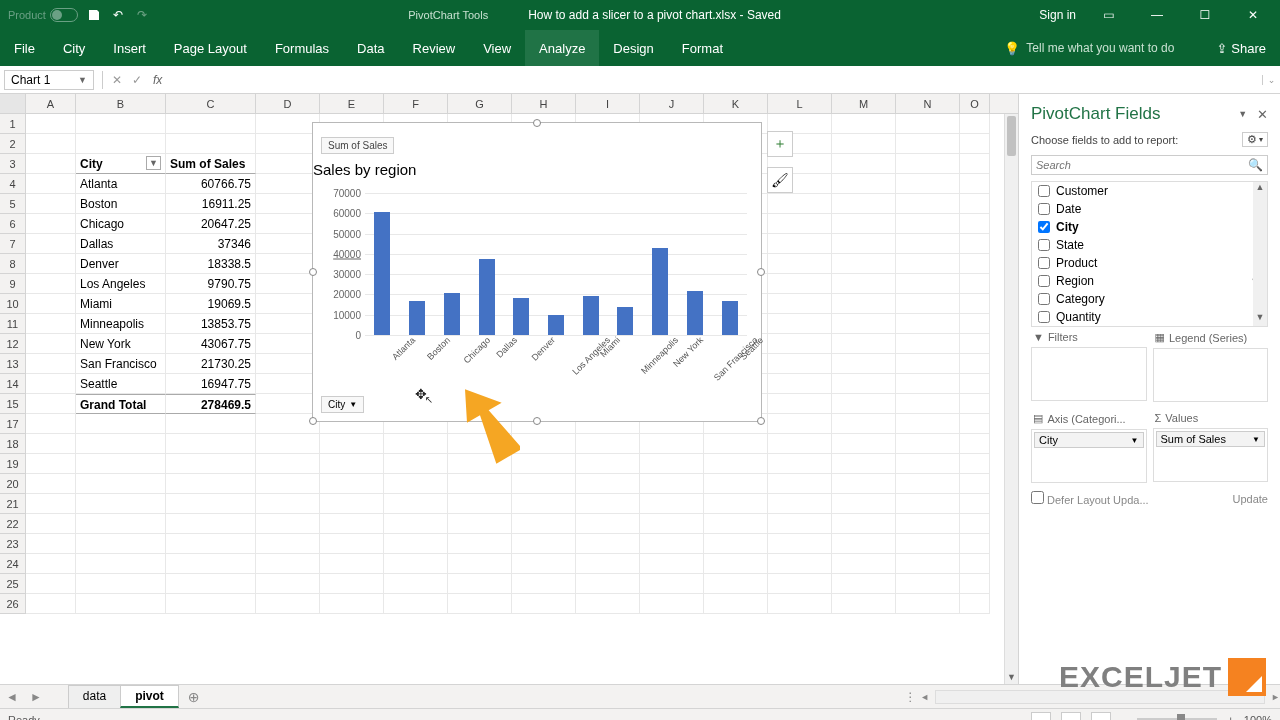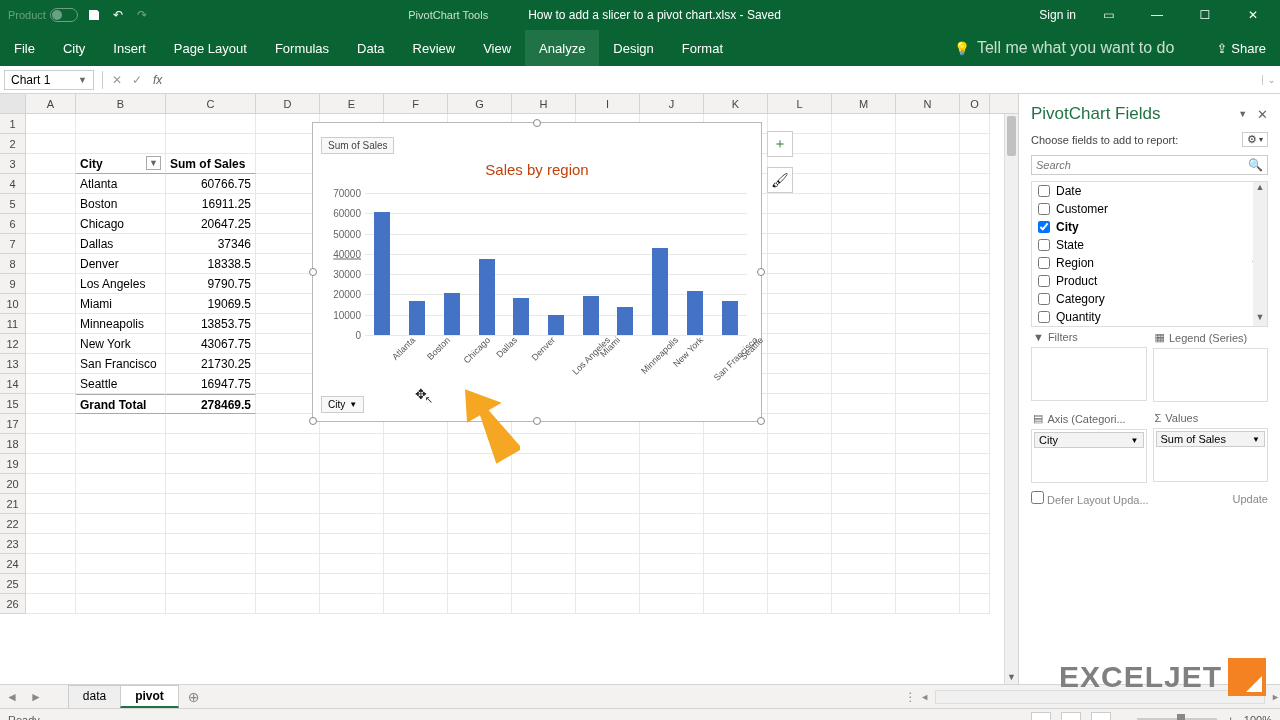--- a/index.html
+++ b/index.html
@@ -16,21 +16,21 @@
 .pivotchart-tools { color: #c7e0d0; font-size: 11px; }
 .doc-title { color: #fff; font-size: 12px; }
 .titlebar-right { display: flex; align-items: center; gap: 18px; padding-right: 12px; }
 .win-btn { width: 30px; height: 30px; display:flex; align-items:center; justify-content:center; cursor:pointer; font-size:12px;}
 
 
 .ribbon { height: 36px; background: #0a6332; display: flex; align-items: stretch; color: #fff; font-size: 13px; }
 .ribbon-tab { padding: 0 14px; display:flex; align-items:center; cursor:pointer; }
 .ribbon-tab.active { background: #207346; }
 .ribbon-right { margin-left: auto; display:flex; align-items:center; padding-right:14px; gap:6px;}
-.tellme { color:#c7e0d0; font-size:16px;}
+.tellme { color:#c7e0d0; font-size:12px;}
 .share-btn { display:flex; align-items:center; gap:4px;}
 
 
 .formula-bar { height: 28px; border-bottom: 1px solid #d4d4d4; display:flex; align-items:center; font-size:12px; background:#fff;}
 .name-box { width: 90px; border:1px solid #ccc; margin:2px 4px; padding:2px 6px; display:flex; align-items:center; justify-content:space-between;}
 .name-box-dd { color:#666; font-size:9px;}
 .fb-sep { width:1px; height:18px; background:#ccc; margin:0 4px;}
 .fb-btn { width:20px; text-align:center; color:#999; cursor:pointer;}
 .fx { font-style: italic; color:#666; margin-left:6px;}
 .formula-input { flex:1; padding:0 6px;}
@@ -55,21 +55,21 @@
 
 .vsb { position:absolute; right:0; top:20px; bottom:0; width:14px; background:#f0f0f0; border-left:1px solid #ddd;}
 .vsb-thumb { position:absolute; top:2px; left:2px; right:2px; height:40px; background:#c1c1c1; border-radius:2px;}
 .vsb-arrow { position:absolute; left:0; right:0; height:14px; text-align:center; font-size:9px; color:#666; line-height:14px;}
 
 
 .chart-obj { position:absolute; left:312px; top:28px; width:450px; height:300px; background:#fff; border:1px solid #b8b8b8; }
 .chart-handles .h { position:absolute; width:8px; height:8px; background:#fff; border:1px solid #888; border-radius:50%;}
 .chart-btn-box { position:absolute; right:-32px; width:26px; height:26px; background:#fff; border:1px solid #ccc; display:flex; align-items:center; justify-content:center; font-size:14px; cursor:pointer;}
 .chart-legend-btn { position:absolute; top:14px; left:8px; border:1px solid #ccc; background:#f8f8f8; padding:2px 6px; font-size:10px; color:#444;}
-.chart-title { text-align:center; font-size:15px; color:#c2410c; padding-top:38px;}
+.chart-title { font-size:15px; color:#000000; padding-top:38px;}
 .plot-area { position:absolute; left:52px; right:14px; top:70px; bottom:86px; }
 .y-axis { position:absolute; left:8px; top:70px; bottom:86px; width:42px; }
 .y-tick { position:absolute; right:2px; font-size:10px; color:#666; transform:translateY(-50%);}
 .grid-line { position:absolute; left:0; right:0; height:1px; background:#e8e8e8;}
 .bars { position:absolute; inset:0; display:flex; align-items:flex-end; justify-content:space-around;}
 .bar { width:16px; background:#4472c4;}
 .x-labels { position:absolute; left:52px; right:14px; bottom:36px; height:50px;}
 .x-label { position:absolute; font-size:9px; color:#555; transform:rotate(-45deg); transform-origin:right top; white-space:nowrap;}
 .city-filter { position:absolute; bottom:8px; left:8px; border:1px solid #ccc; background:#f8f8f8; padding:2px 6px; font-size:10px; display:flex; align-items:center; gap:4px;}
 
@@ -750,42 +750,42 @@
           <span style="font-size:8px">▾</span>
         </span>
     </div>
     <div class="fp-search">
       <input placeholder="Search" style="">
       <span style="color:#888">🔍</span>
     </div>
     <div class="fp-list" id="fpList">
       <div class="fp-item">
           <input type="checkbox" style="">
-          <span>Date</span>
+          <span>Customer</span>
         </div>
         <div class="fp-item">
           <input type="checkbox" style="">
-          <span>Customer</span>
+          <span>Date</span>
         </div>
         <div class="fp-item bold">
           <input type="checkbox" checked="" style="">
           <span>City</span>
         </div>
         <div class="fp-item">
           <input type="checkbox" style="">
           <span>State</span>
+        </div>
+        <div class="fp-item">
+          <input type="checkbox" style="">
+          <span>Product</span>
         </div>
         <div class="fp-item">
           <input type="checkbox" style="">
           <span>Region</span>
           <span class="fp-filter-icon">▼</span>
-        </div>
-        <div class="fp-item">
-          <input type="checkbox" style="">
-          <span>Product</span>
         </div>
         <div class="fp-item">
           <input type="checkbox" style="">
           <span>Category</span>
         </div>
         <div class="fp-item">
           <input type="checkbox" style="">
           <span>Quantity</span>
         </div>
         <div class="fp-list-sb">

